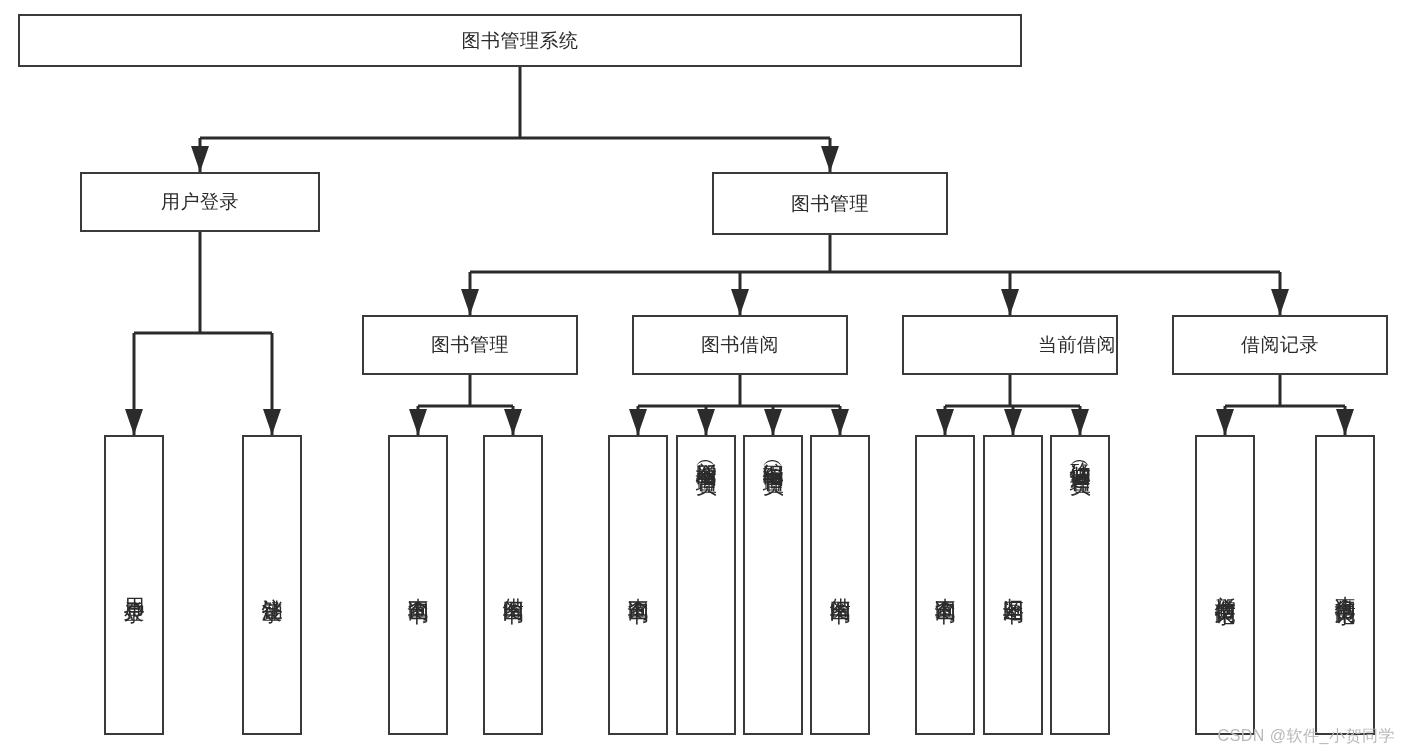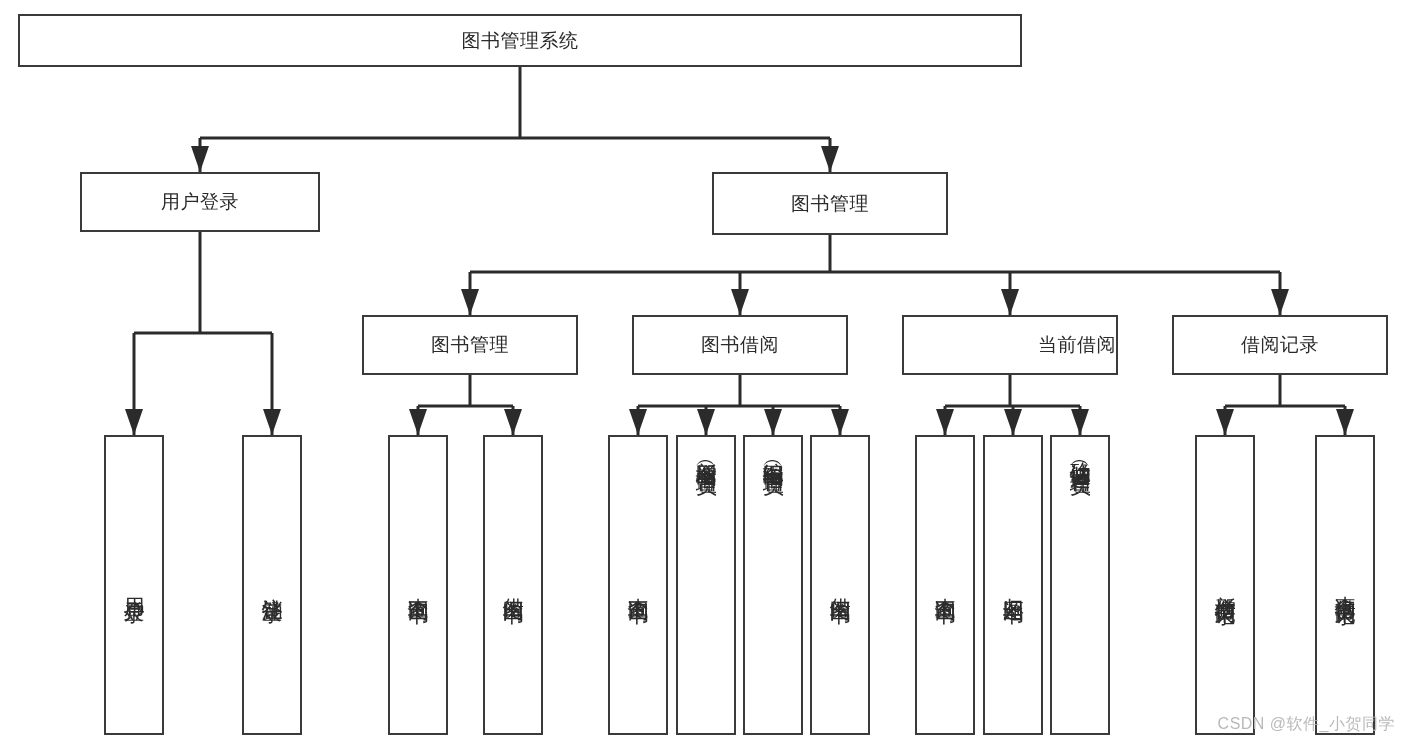--- a/index.html
+++ b/index.html
@@ -55,21 +55,21 @@
     text-orientation: upright;
     font-size: 21px;
     line-height: 1.08;
     letter-spacing: 2px;
     white-space: nowrap;
     color: #2b2b2b;
   }
   .watermark {
     position: absolute;
     right: 10px;
-    bottom: 12px;
+    bottom: 0;
     font-size: 16px;
     color: #b9b9b9;
     letter-spacing: 0.5px;
     white-space: nowrap;
     user-select: none;
     text-align: right;
   }
 </style>
 </head>
 <body>

